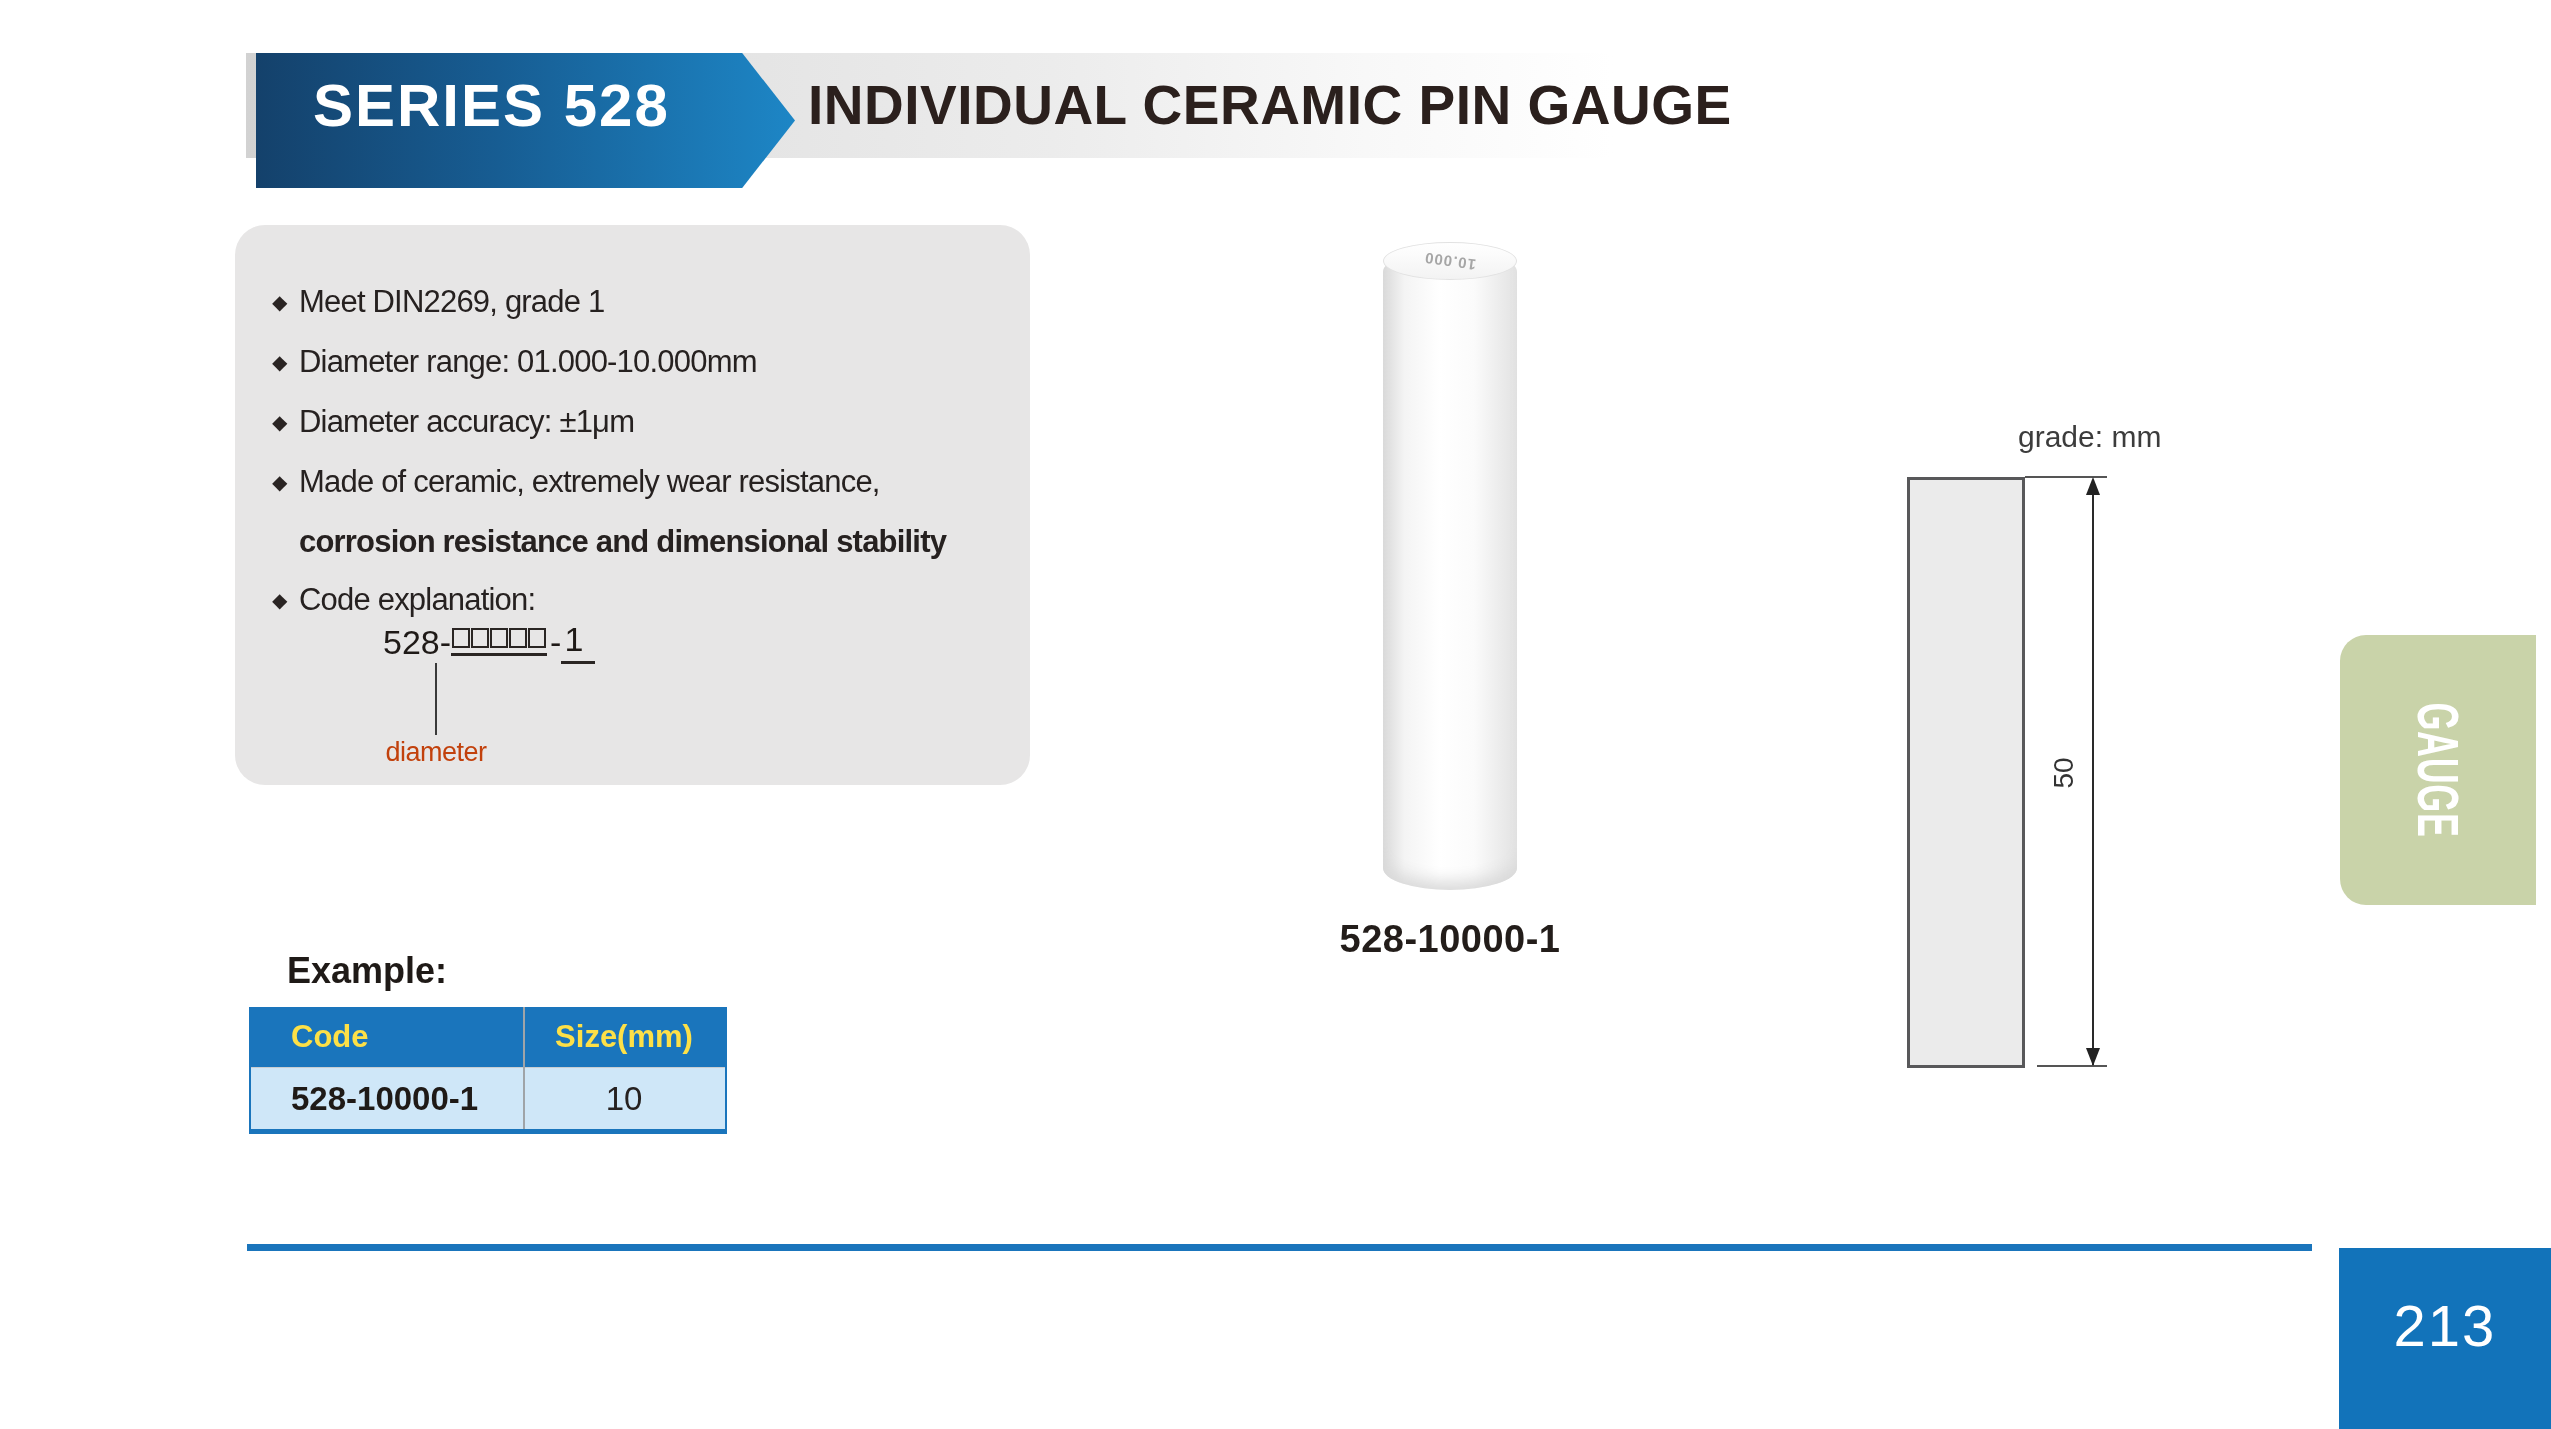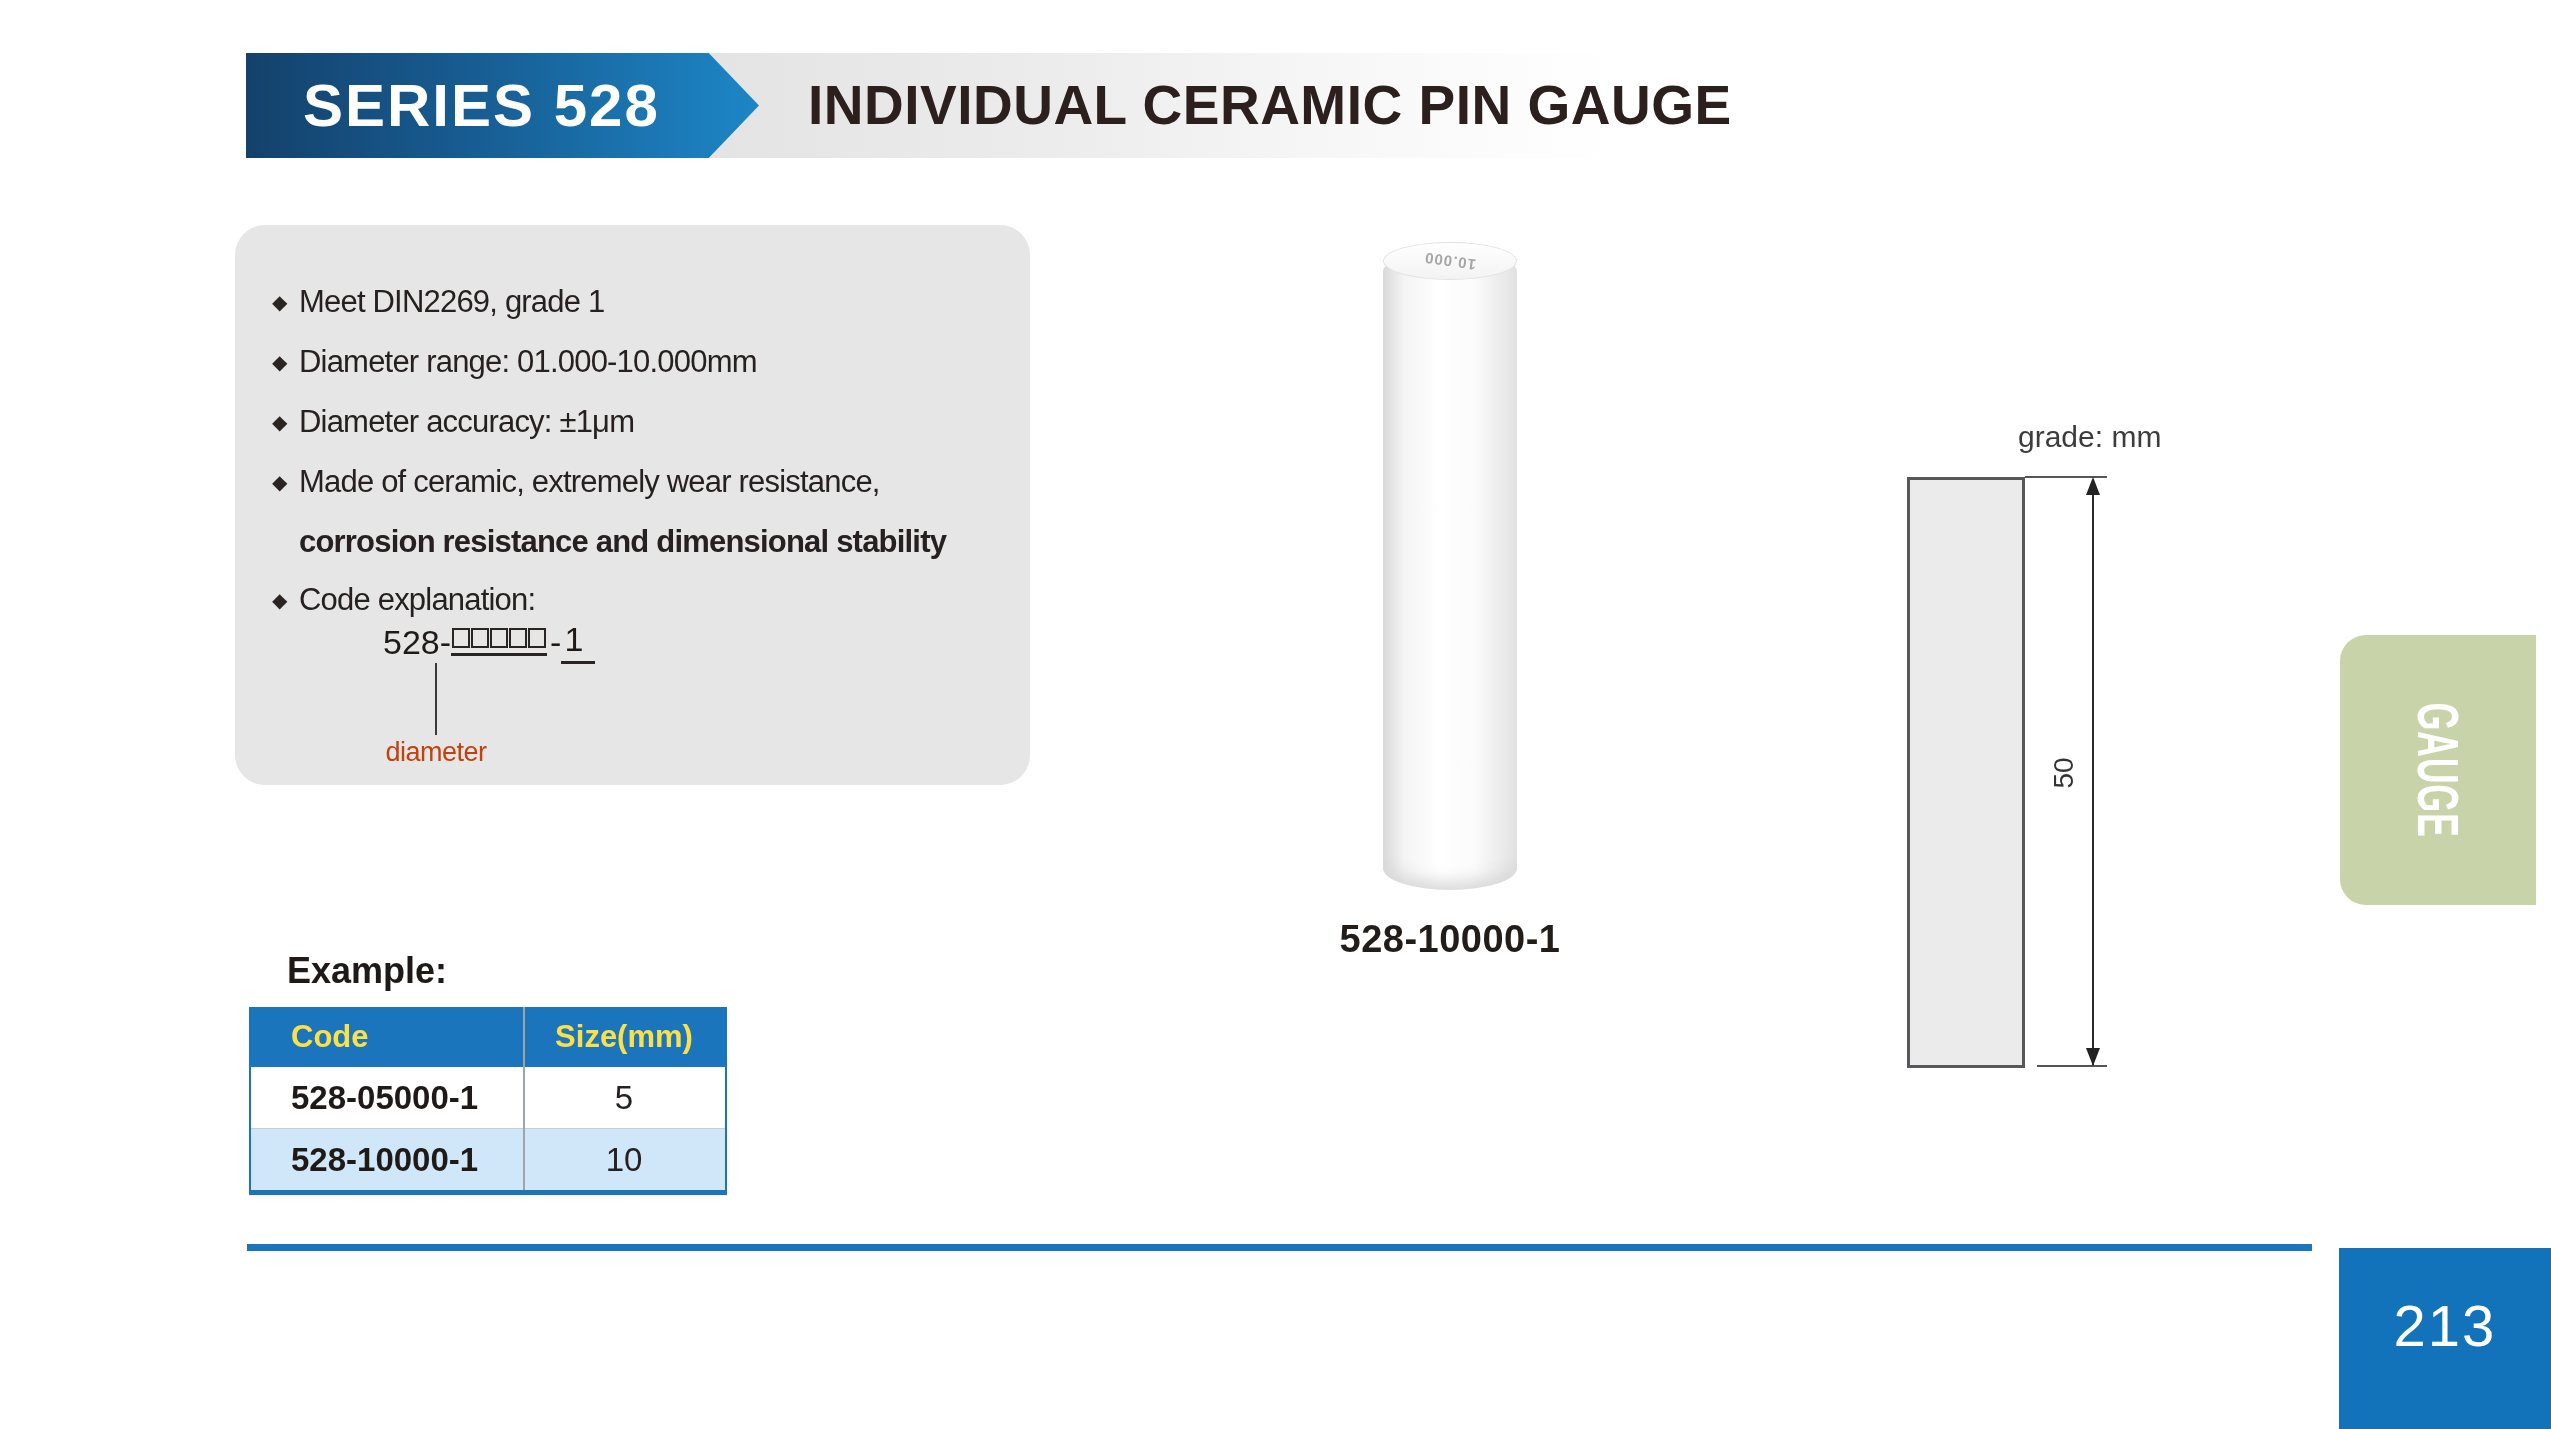--- a/index.html
+++ b/index.html
@@ -8,23 +8,24 @@
     font-family:"Liberation Sans","DejaVu Sans",sans-serif;color:#231f1e;
   }
   .abs{position:absolute;}
 
   
   .header-band{
     left:246px;top:53px;width:1554px;height:105px;
     background:linear-gradient(90deg,#d2d2d2 0%,#e3e3e3 28%,#ececec 52%,#f8f8f8 72%,#ffffff 88%);
   }
   .series-banner{
-    left:246px;top:53px;width:513px;height:105px;
+    left:256px;top:53px;width:513px;height:135px;
     background:linear-gradient(90deg,#14416b 0%,#175d93 45%,#1d86c6 100%);
     clip-path:polygon(0 0,90.2% 0,100% 50%,90.2% 100%,0 100%);
+    padding-left:26px;
   }
   .series-banner .series-label{
     position:absolute;left:57px;top:0;height:105px;line-height:105px;
     color:#ffffff;font-size:60px;font-weight:bold;letter-spacing:2px;white-space:nowrap;
   }
   .page-title{
     left:808px;top:53px;height:105px;line-height:105px;
     font-size:55px;font-weight:bold;color:#2b201d;letter-spacing:0.5px;white-space:nowrap;
   }
 
@@ -186,24 +187,20 @@
     <span class="side-tab-label">GAUGE</span>
   </div>
 
   <div class="abs example-heading">Example:</div>
   <div class="abs example-table">
     <div class="col-divider"></div>
     <div class="tbl-row tbl-header">
       <div class="cell-code">Code</div>
       <div class="cell-size">Size(mm)</div>
     </div>
-    <div class="tbl-row tbl-r1">
-      <div class="cell-code">528-05000-1</div>
-      <div class="cell-size">5</div>
-    </div>
     <div class="tbl-row tbl-r2">
       <div class="cell-code">528-10000-1</div>
       <div class="cell-size">10</div>
     </div>
   </div>
 
   <div class="abs bottom-rule"></div>
   <div class="abs page-box">
     <span class="page-number">213</span>
   </div>

